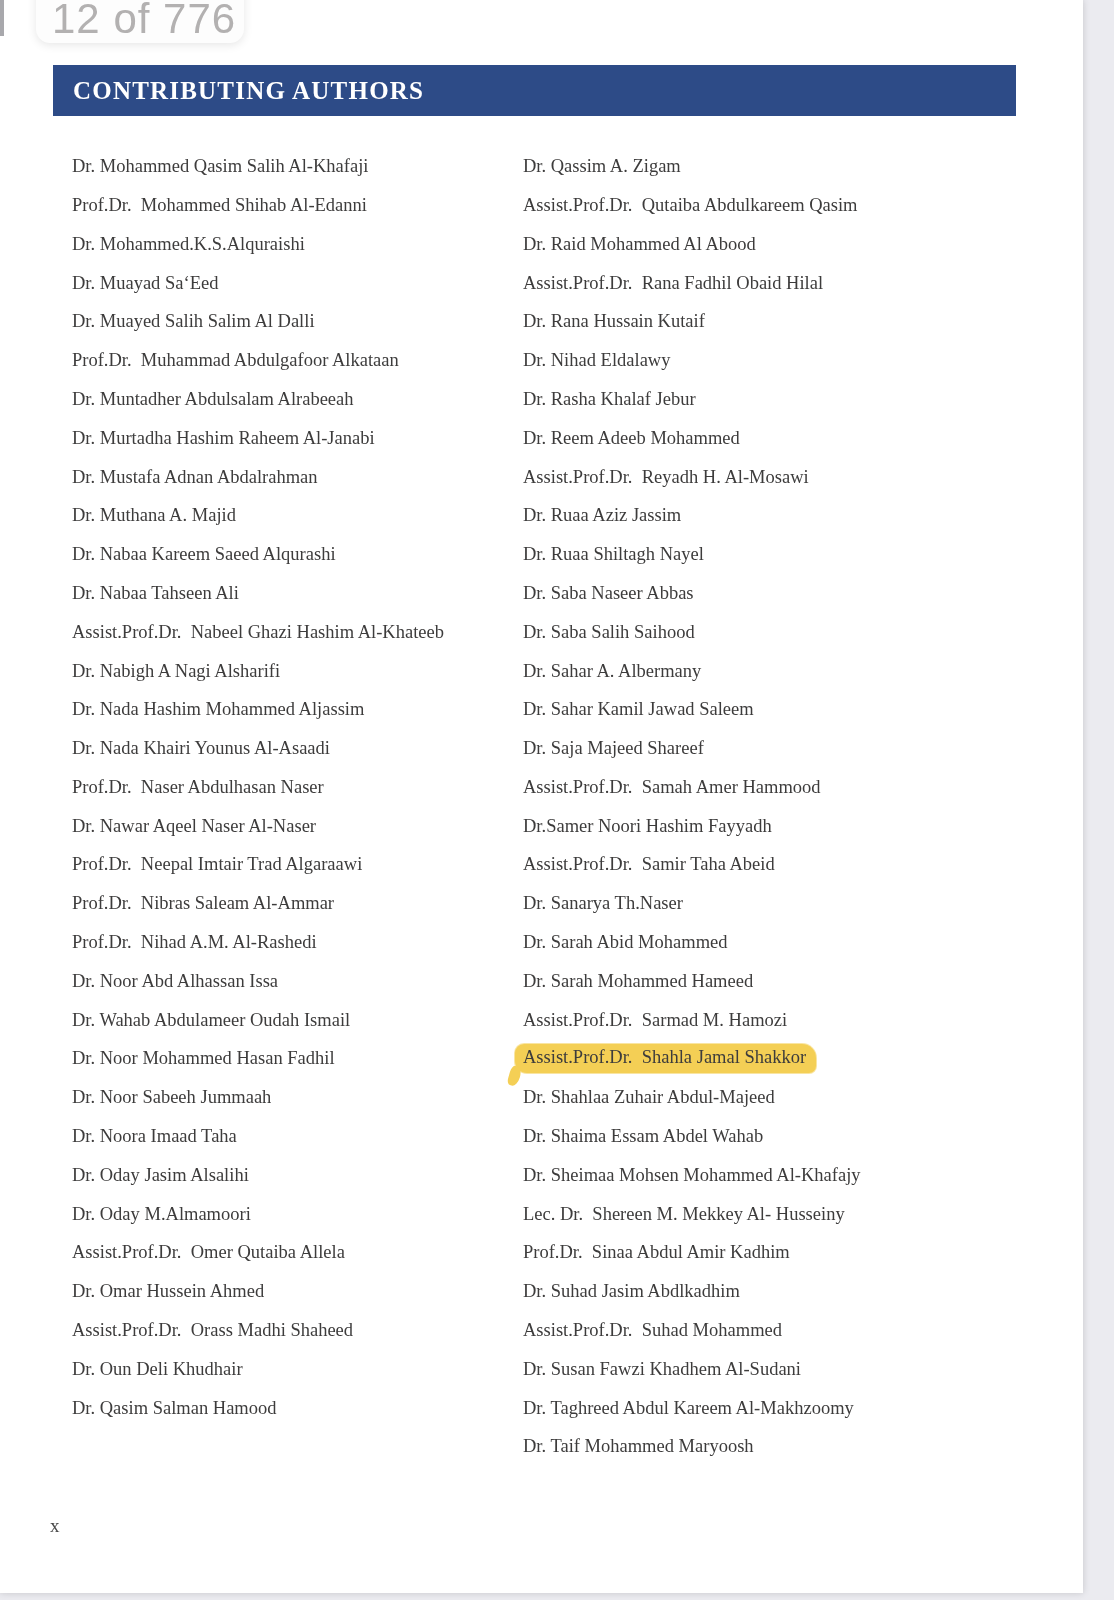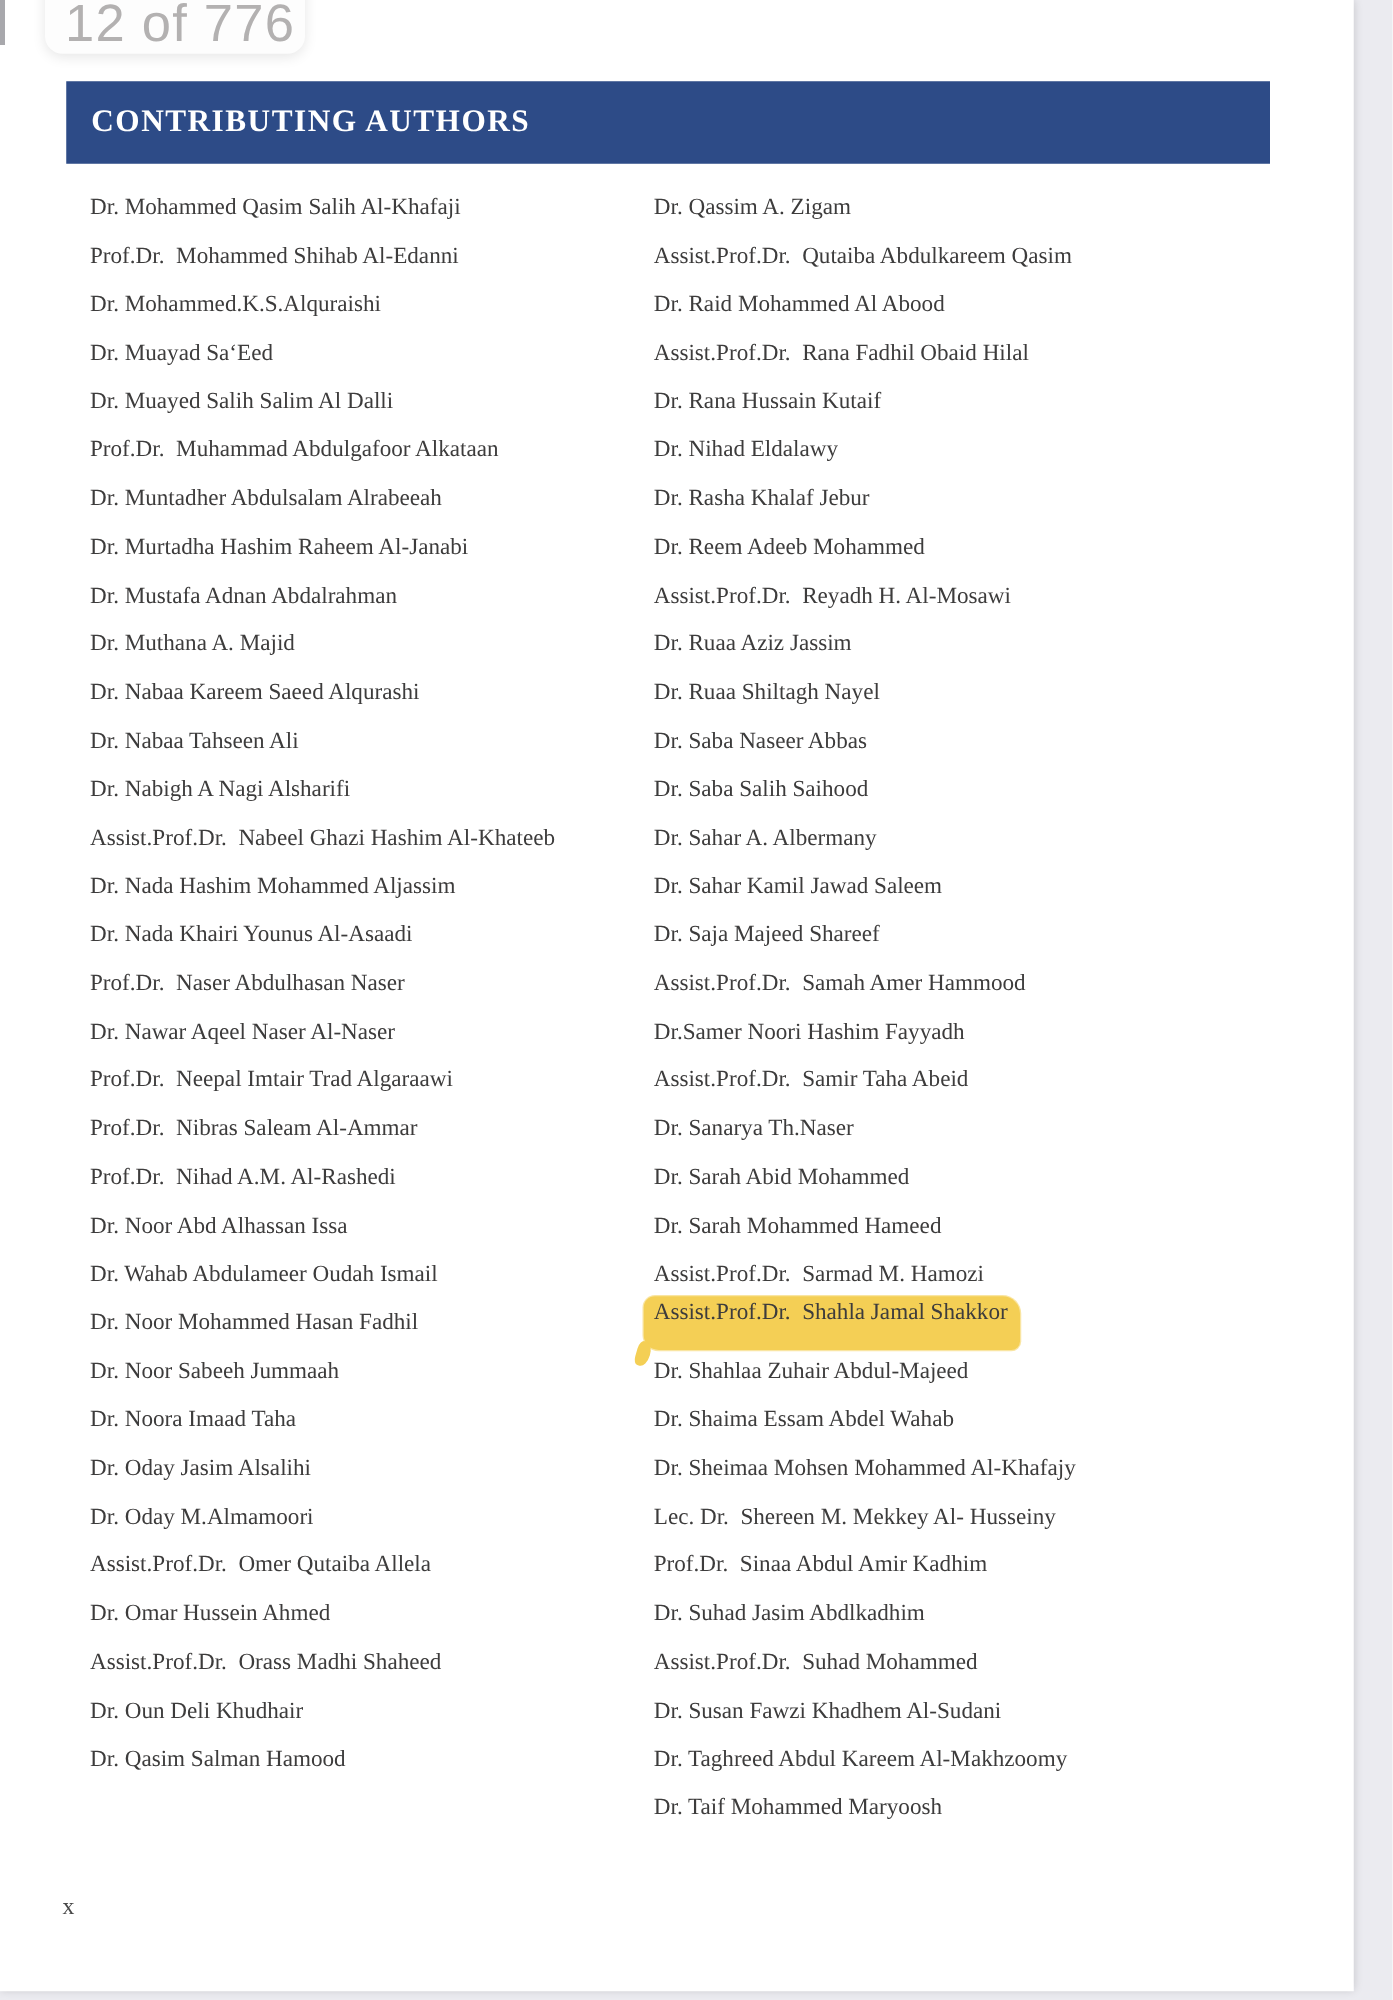--- a/index.html
+++ b/index.html
@@ -18,40 +18,40 @@
   }
   .page{
     position:absolute;left:0;top:0;width:1083px;height:1593px;
     background:#ffffff;
     box-shadow:0 0 7px rgba(0,0,0,.16);
   }
   .corner-sliver{
     position:absolute;left:0;top:0;width:4px;height:36px;background:#a8a8ac;
   }
   .titlebar{
-    position:absolute;left:53px;top:65px;width:963px;height:66px;
+    position:absolute;left:53px;top:65px;width:963px;height:51px;
     background:var(--header-bg);
     display:flex;align-items:center;
   }
   .titlebar .ttl{
     color:var(--header-text);
     font-weight:bold;font-size:25px;letter-spacing:1.2px;
     padding-left:20px;
   }
   .col{position:absolute;top:147px;}
   .col-left{left:72px;width:460px;}
   .col-right{left:523px;width:560px;}
   .row{height:38.8px;display:flex;align-items:center;}
   .nm{
     font-size:18.5px;color:var(--body-text);white-space:pre;line-height:1;
   }
   .hl{
     position:relative;
     background:var(--highlight);
-    padding:4px 10px 20px 8px;margin-left:-8px;
+    padding:4px 10px 7px 8px;margin-left:-8px;
     border-radius:9px 14px 7px 12px;
     box-shadow:0 0 0 1px rgba(244,207,85,.55);
   }
   .hl::after{ 
     content:"";position:absolute;left:-6px;bottom:-13px;
     width:11px;height:20px;background:var(--highlight);
     border-radius:45% 60% 65% 40%;transform:rotate(16deg);
   }
   .footer-num{
     position:absolute;left:50px;top:1515px;
@@ -109,24 +109,24 @@
     <div class="row">
         <span class="nm">Dr. Muthana A. Majid</span>
       </div>
     <div class="row">
         <span class="nm">Dr. Nabaa Kareem Saeed Alqurashi</span>
       </div>
     <div class="row">
         <span class="nm">Dr. Nabaa Tahseen Ali</span>
       </div>
     <div class="row">
+        <span class="nm">Assist.Prof.Dr.  Nabeel Ghazi Hashim Al-Khateeb</span>
+      </div>
+    <div class="row">
         <span class="nm">Dr. Nabigh A Nagi Alsharifi</span>
-      </div>
-    <div class="row">
-        <span class="nm">Assist.Prof.Dr.  Nabeel Ghazi Hashim Al-Khateeb</span>
       </div>
     <div class="row">
         <span class="nm">Dr. Nada Hashim Mohammed Aljassim</span>
       </div>
     <div class="row">
         <span class="nm">Dr. Nada Khairi Younus Al-Asaadi</span>
       </div>
     <div class="row">
         <span class="nm">Prof.Dr.  Naser Abdulhasan Naser</span>
       </div>

